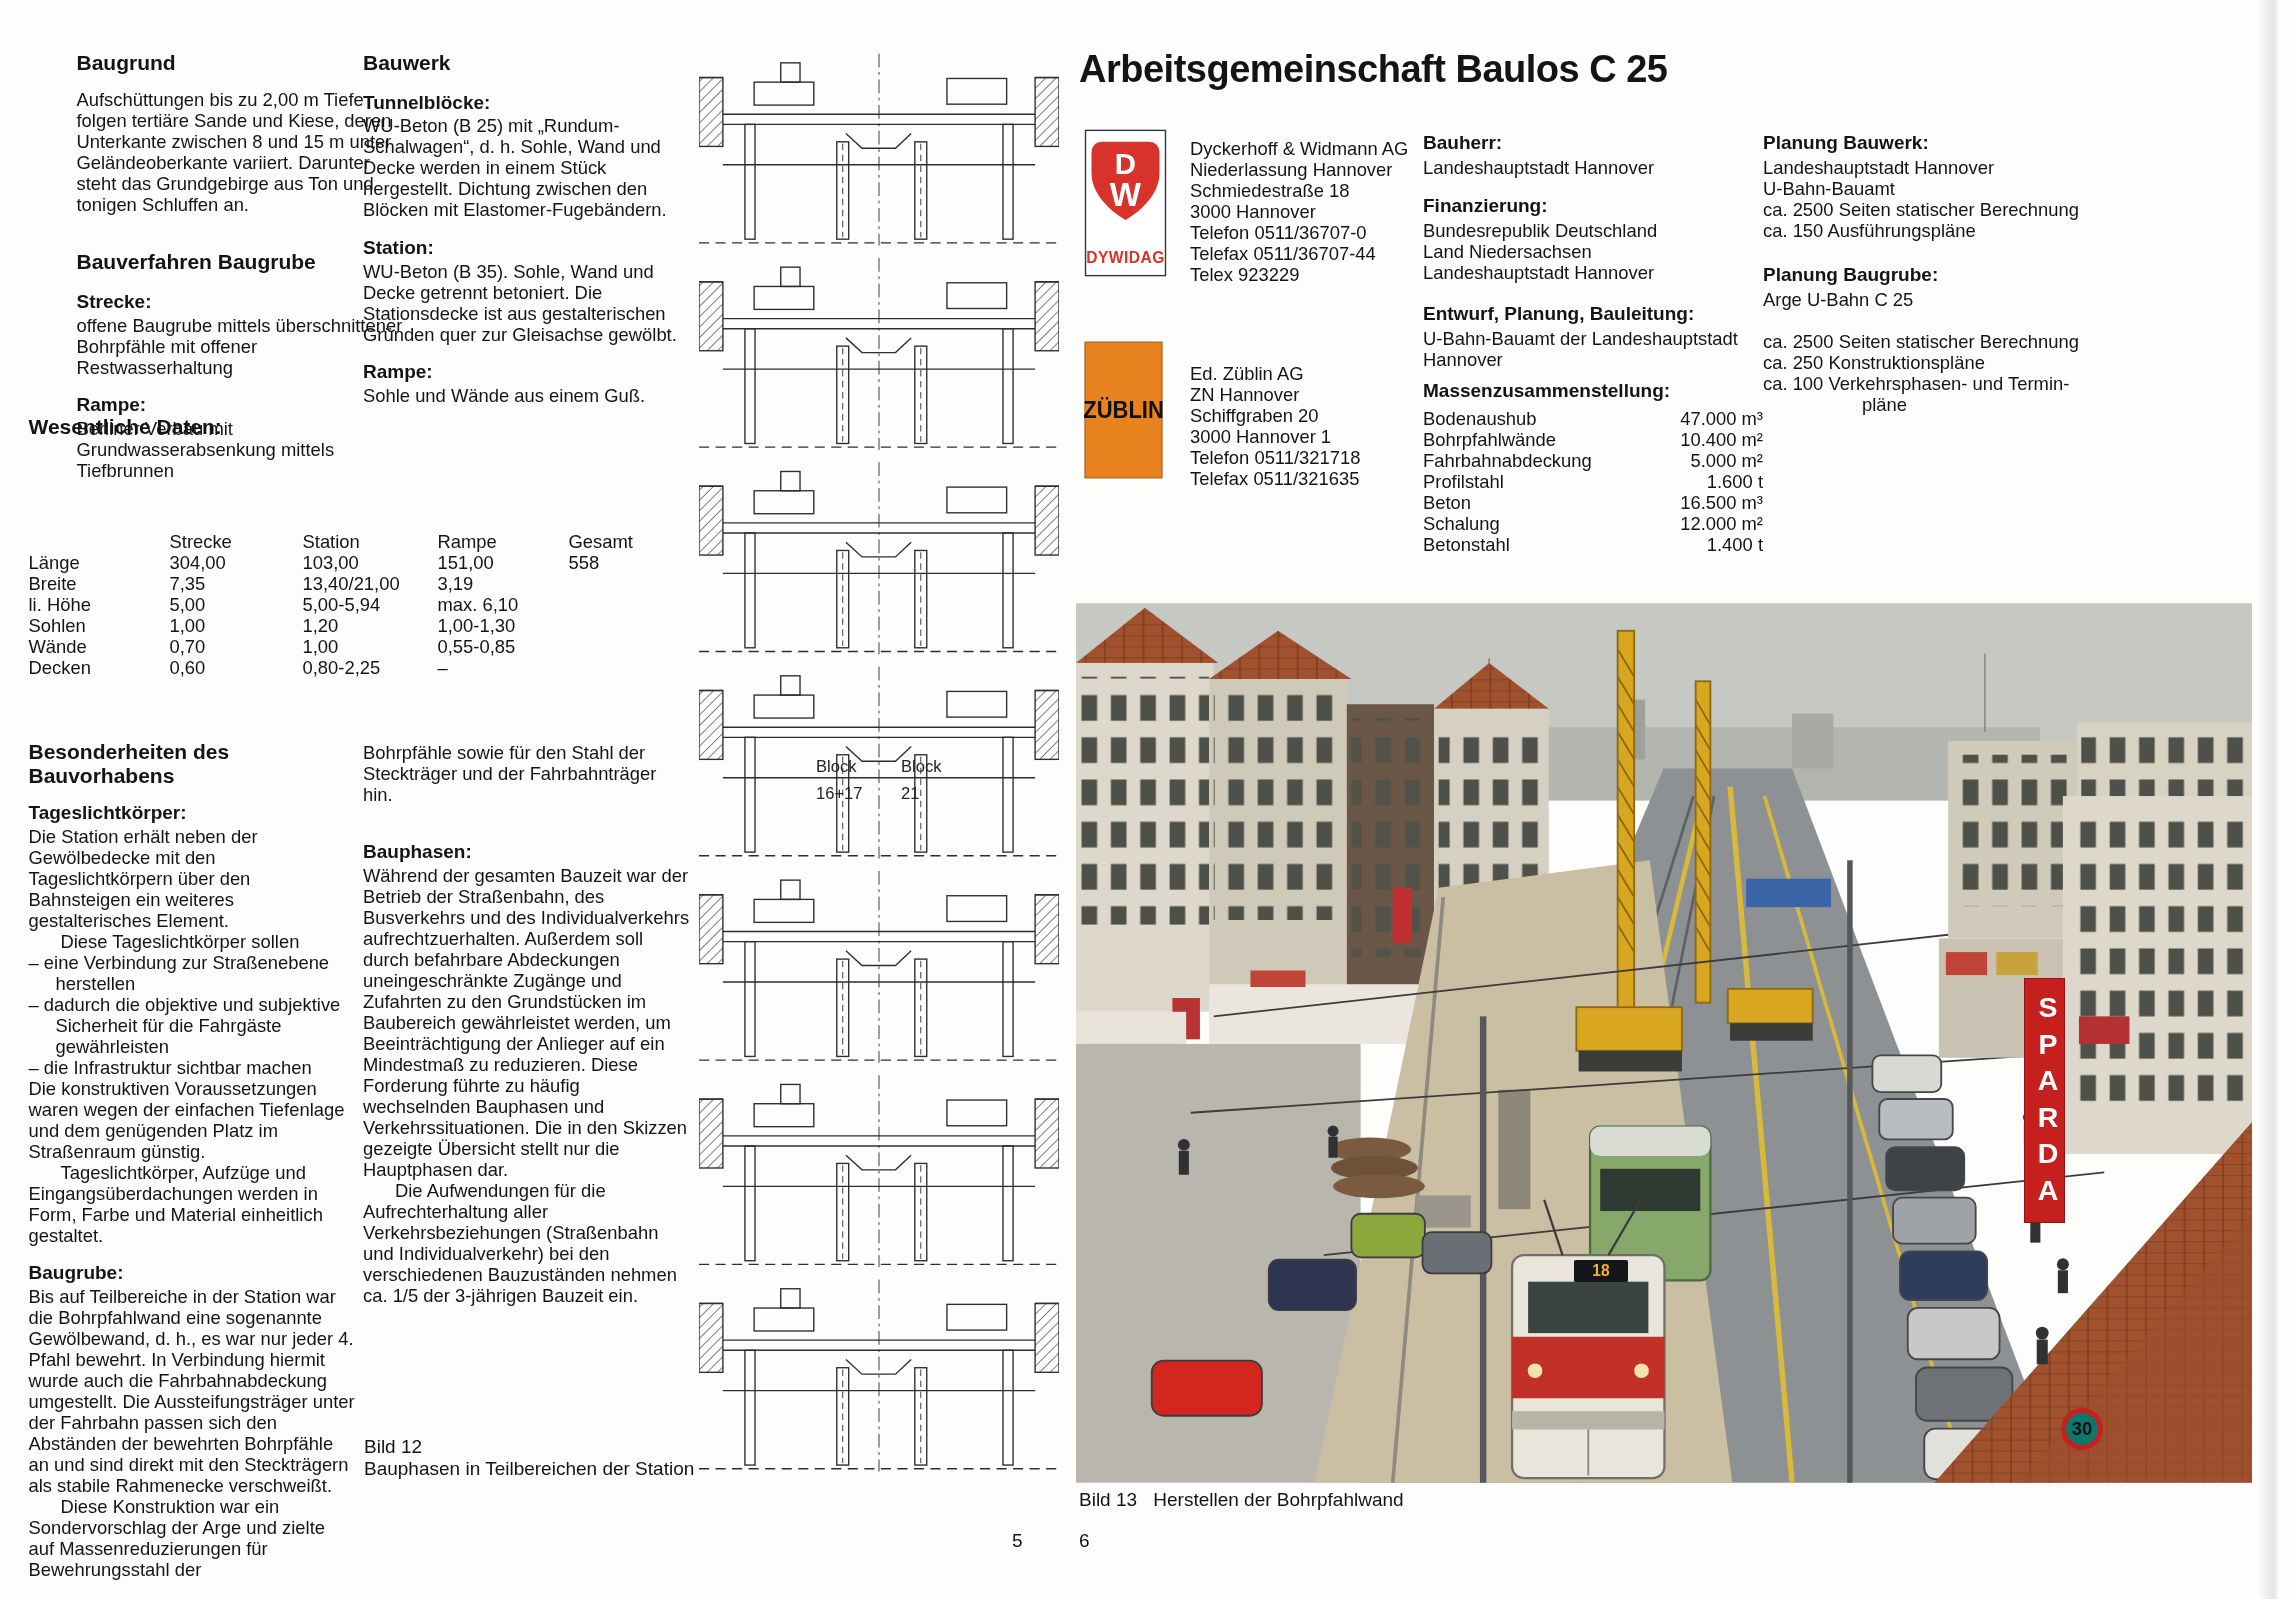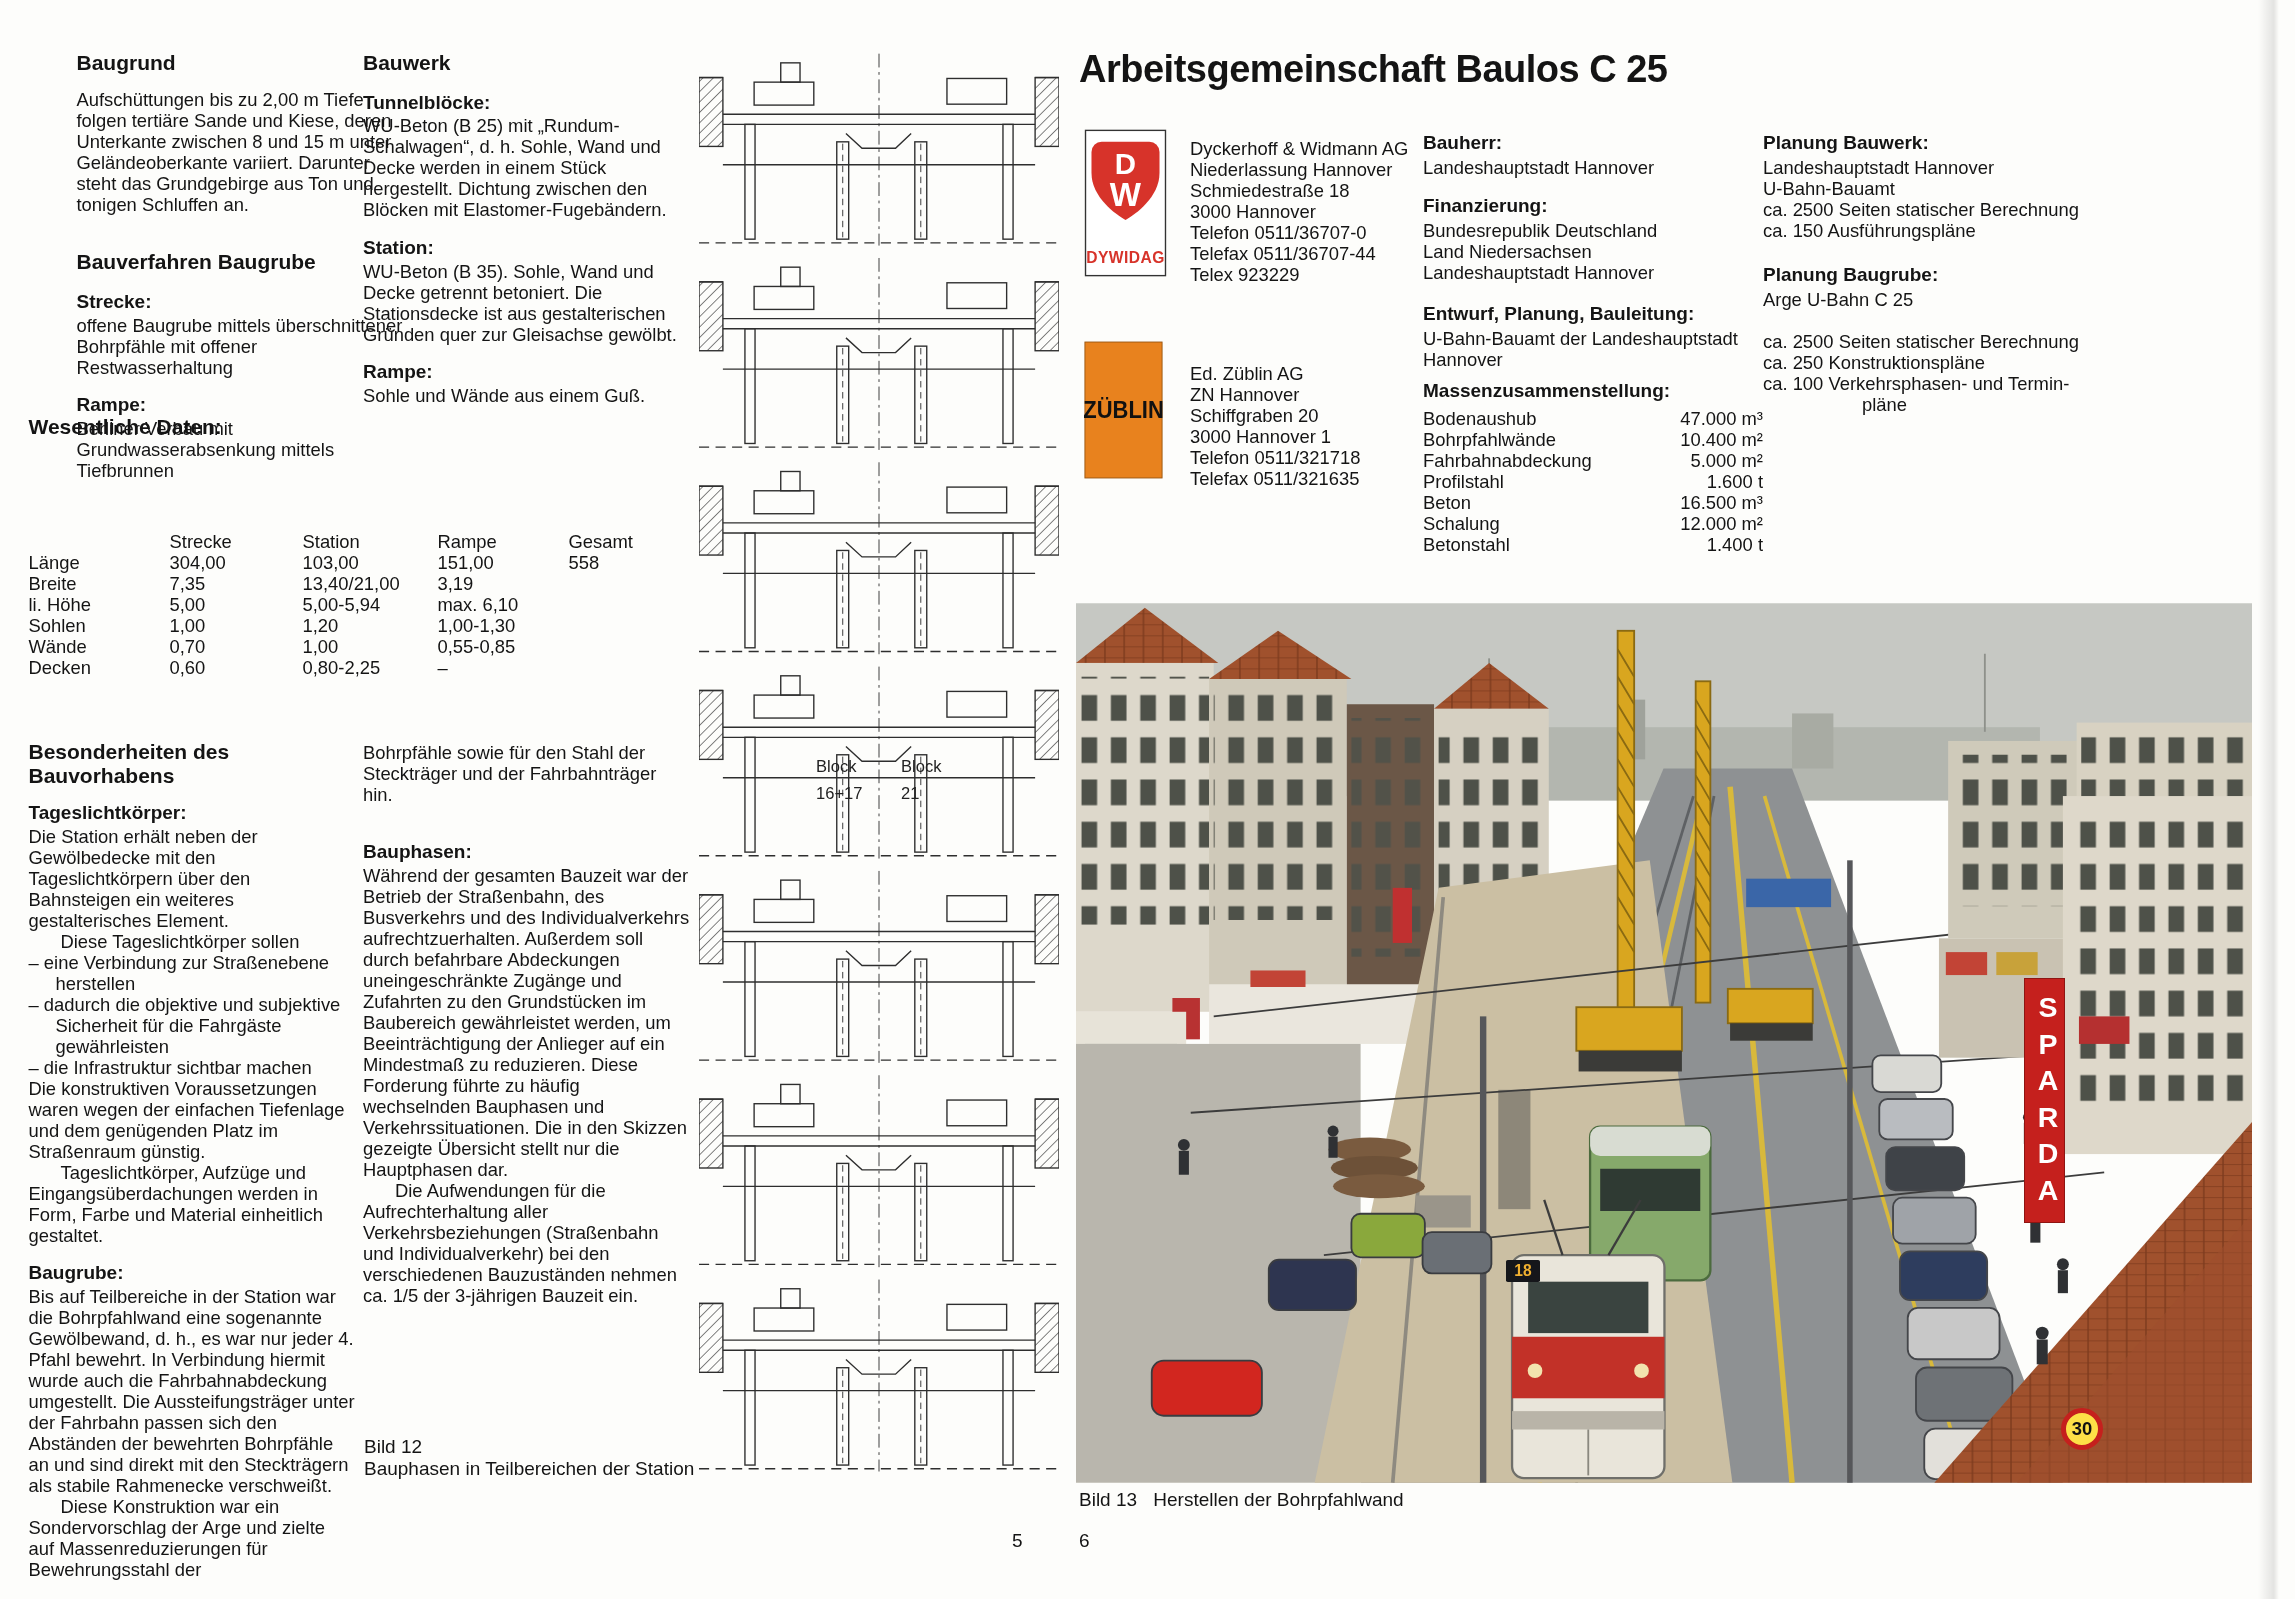--- a/index.html
+++ b/index.html
@@ -26,21 +26,21 @@
   .complines div{font-size:18.4px;line-height:21px;}
   .mlabel{font-size:19px;font-weight:bold;margin-bottom:2.8px;}
   .massen{display:grid;grid-template-columns:235px 105px;font-size:18.4px;line-height:21px;}
   .massen .val{text-align:right;}
   .fold{background:linear-gradient(90deg,rgba(0,0,0,0) 0%,rgba(0,0,0,0.10) 45%,rgba(255,255,255,0) 60%);}
   .photosign{writing-mode:vertical-rl;text-orientation:upright;background:#c5201d;color:#fff;
              font-size:28.5px;font-weight:bold;letter-spacing:4.6px;text-align:center;
              border:1.8px solid #8e1512;}
   .routebox{background:#15161a;color:#f0b030;font-size:15.6px;font-weight:bold;
             display:flex;align-items:center;justify-content:center;border-radius:1.8px;}
-  .speedsign{background:#fde047;border:5.5px solid #c5201d;border-radius:50%;
+  .speedsign{background:#0f766e;border:5.5px solid #c5201d;border-radius:50%;
              display:flex;align-items:center;justify-content:center;
              font-size:18.4px;font-weight:bold;color:#111;box-sizing:border-box;}
   svg text{font-family:"Liberation Sans",sans-serif;}
 </style>
 </head>
 <body>
 
 <div class="abs col" style="left:28.5px;top:51px;margin-left:48px;">
   <h2 class="h1">Baugrund</h2>
   <p class="body-t">Aufschüttungen bis zu 2,00 m Tiefe folgen tertiäre Sande und Kiese, deren Unterkante zwischen 8 und 15 m unter Geländeoberkante variiert. Darunter steht das Grundgebirge aus Ton und tonigen Schluffen an.</p>
@@ -402,21 +402,21 @@
     <circle cx="2105" cy="1590" r="14"></circle>
       <rect x="2093" y="1604" width="24" height="54"></rect>
     <circle cx="235" cy="1180" r="13"></circle>
       <rect x="224" y="1193" width="22" height="52"></rect>
     <circle cx="560" cy="1150" r="12"></circle>
       <rect x="550" y="1162" width="20" height="46"></rect>
   </g>
 </svg>
 
 <div class="abs photosign" style="left:2024px;top:978px;width:39px;height:243px;">SPARDA</div>
-<div class="abs routebox" style="left:1506px;top:1260px;width:34px;height:22px;">18</div>
+<div class="abs routebox" style="left:1574px;top:1260px;width:54px;height:22px;">18</div>
 <div class="abs speedsign" style="left:2061px;top:1408px;width:42px;height:42px;">30</div>
 
 <div class="abs cap" style="left:1079px;top:1489px;">
   <span class="lbl">Bild 13</span>
   <span>Herstellen der Bohrpfahlwand</span>
 </div>
 
 <div class="abs pagenum" style="left:1012px;top:1530px;">5</div>
 <div class="abs pagenum" style="left:1079px;top:1530px;">6</div>
 

